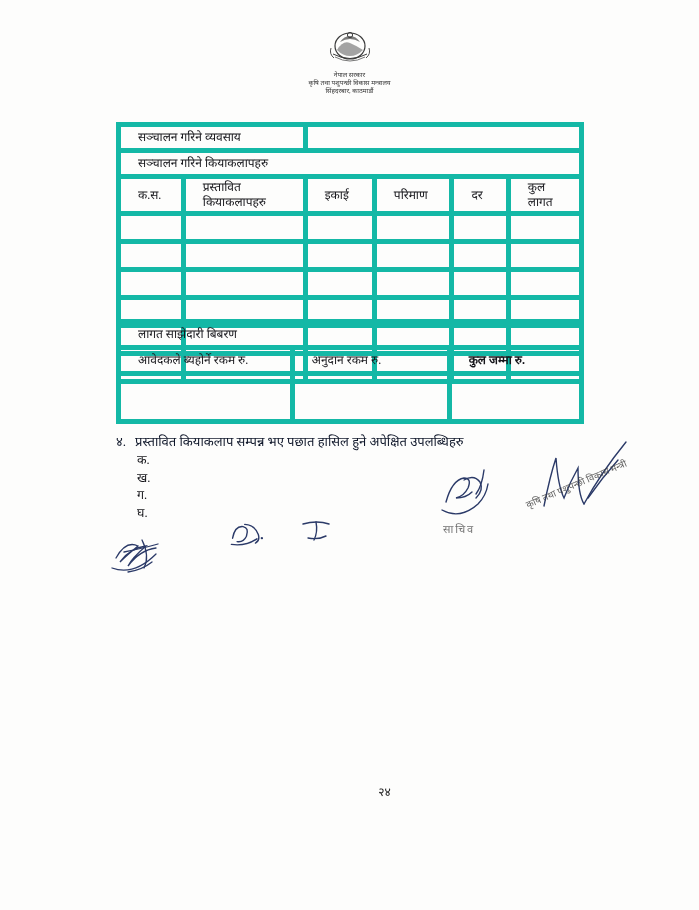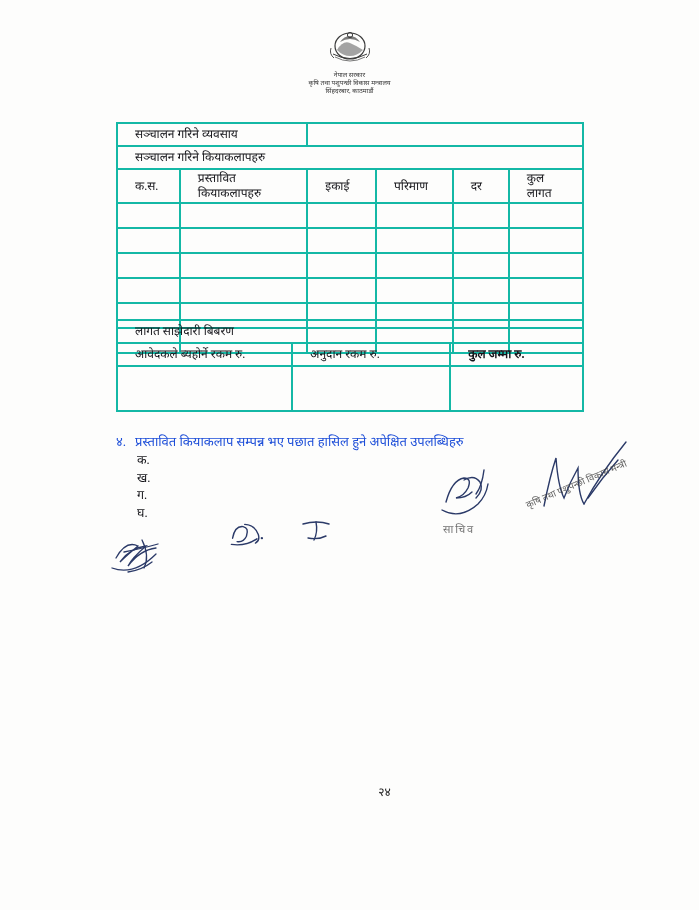--- a/index.html
+++ b/index.html
@@ -62,21 +62,21 @@
     width: 468px;
   }
   table.grid {
     border-collapse: collapse;
     width: 468px;
     font-family: "Liberation Serif", serif;
     font-size: 12px;
     color: #15151a;
   }
   table.grid td {
-    border: 2px solid #14b8a6;
+    border: 5px solid #14b8a6;
     height: 19px;
     padding: 1px 17px;
     vertical-align: middle;
     line-height: 15px;
   }
   td.lbl { white-space: nowrap; }
   tr.blank td { height: 21px; }
   tr.head td { height: 21px; }
   td.c-sn    { width: 38px; }
   td.c-act   { width: 180px; }
@@ -96,21 +96,21 @@
   td.c-pay3 { width: 128px; font-weight: bold; }
   tr.pay-blank td { height: 41px; }
 
   
   .sec4-title {
     position: absolute;
     left: 116px;
     top: 432px;
     font-family: "Liberation Serif", serif;
     font-size: 13px;
-    color: #1d4ed8;
+    color: #0f172a;
   }
   .sec4-title .num { margin-right: 9px; }
   .sec4-items {
     position: absolute;
     left: 137px;
     top: 452px;
     font-family: "Liberation Serif", serif;
     font-size: 12.5px;
     line-height: 17.5px;
     color: #15151a;

